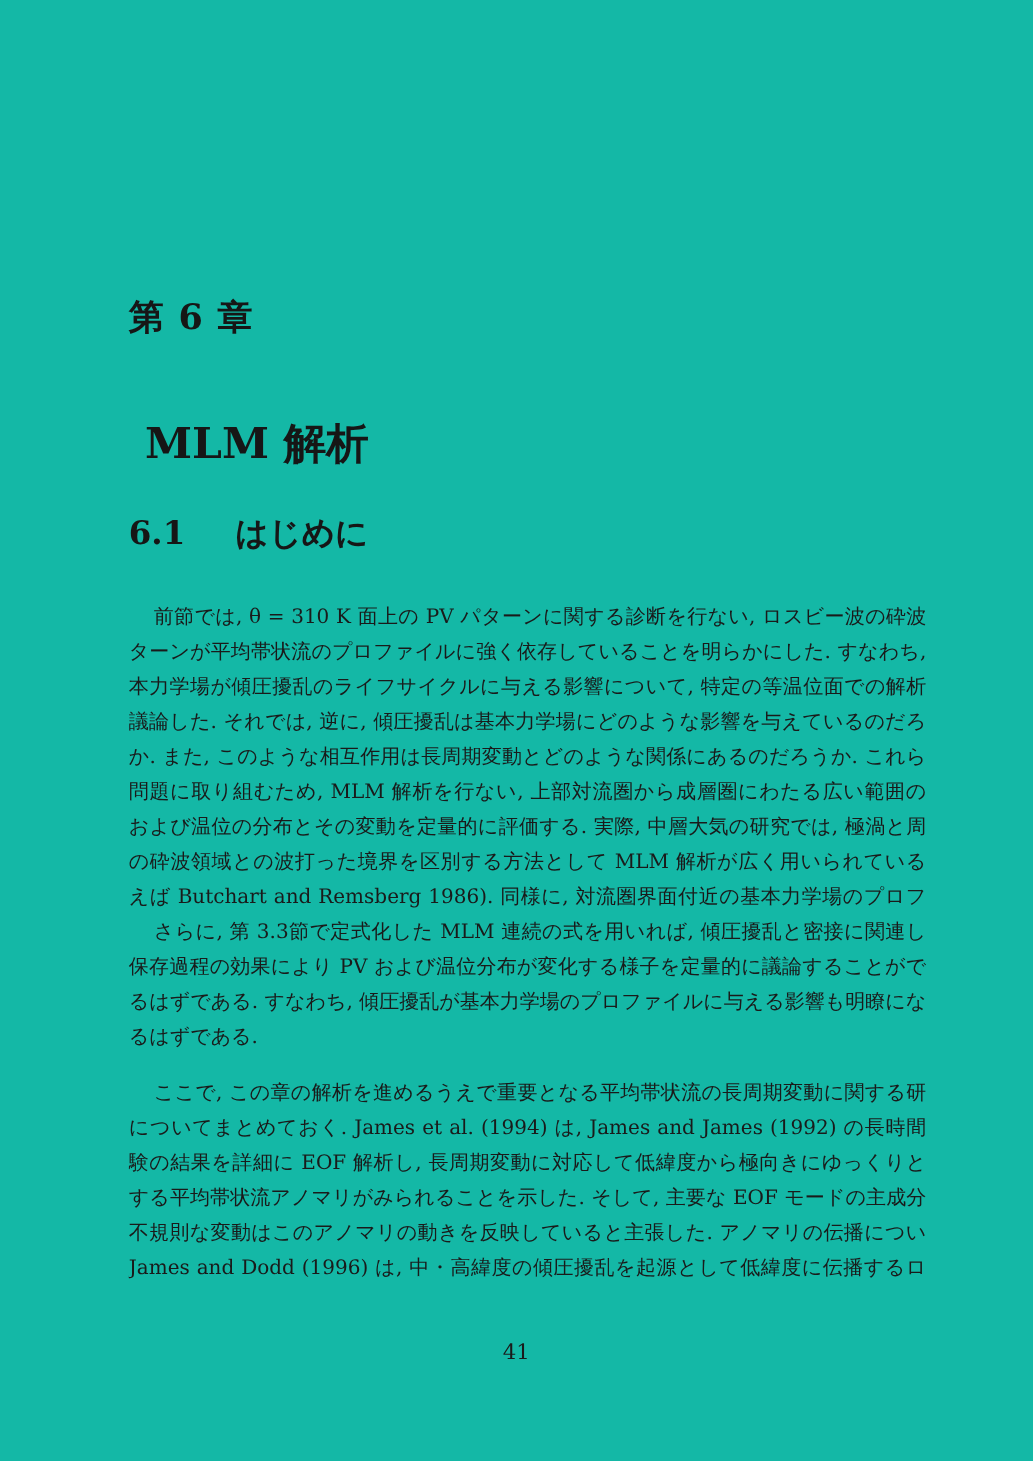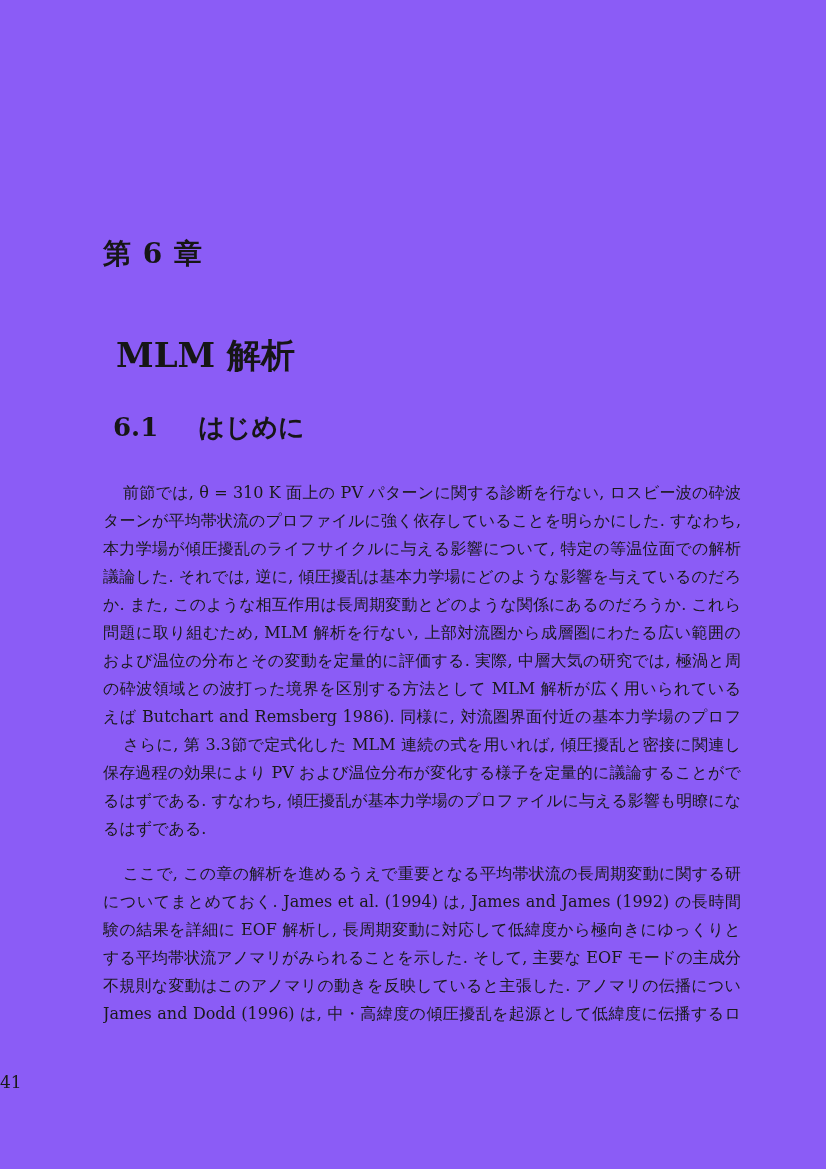--- a/index.html
+++ b/index.html
@@ -4,21 +4,21 @@
 <style>
   html, body {
     margin: 0;
     padding: 0;
     background: #ffffff;
   }
   .page {
     position: relative;
     width: 826px;
     height: 1169px;
-    background: #8b5cf6;
+    background: #14b8a6;
     color: #161616;
     font-family: "DejaVu Serif", "Liberation Serif", serif;
     overflow: hidden;
   }
   .chapter-label {
     position: absolute;
     left: 103px;
     top: 239px;
     margin: 0;
     font-size: 28px;
@@ -30,21 +30,21 @@
     position: absolute;
     left: 103px;
     top: 324px;
     margin: 13px;
     font-size: 34px;
     font-weight: bold;
     line-height: 1.1;
   }
   .section-heading {
     position: absolute;
-    left: 113px;
+    left: 103px;
     top: 413px;
     margin: 0;
     font-size: 26px;
     font-weight: bold;
     line-height: 1.1;
   }
   .section-number {
     margin-right: 40px;
   }
   .body-text {
@@ -73,20 +73,21 @@
     padding-left: 20px;
   }
   .line.last {
     text-align-last: left;
   }
   .page-footer {
     position: absolute;
     left: 0;
     top: 1072px;
     width: 826px;
+    text-align: center;
     font-size: 17px;
     color: #1a1a1a;
   }
 </style>
 </head>
 <body>
 
 <div class="page">
 
   <h1 class="chapter-label">第 6 章</h1>

